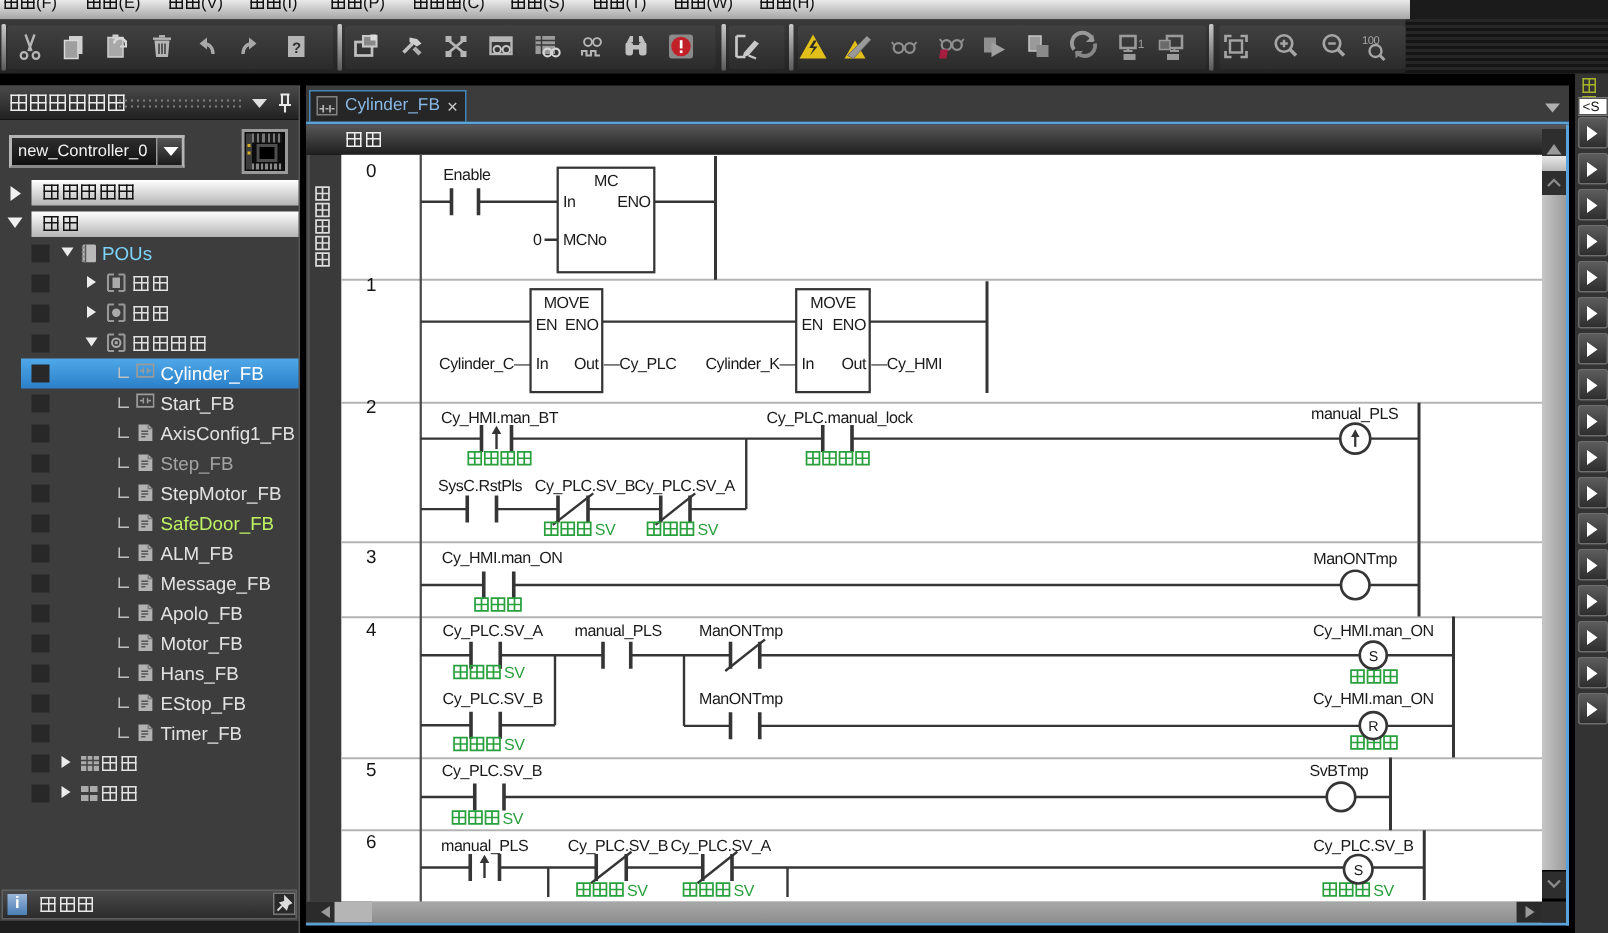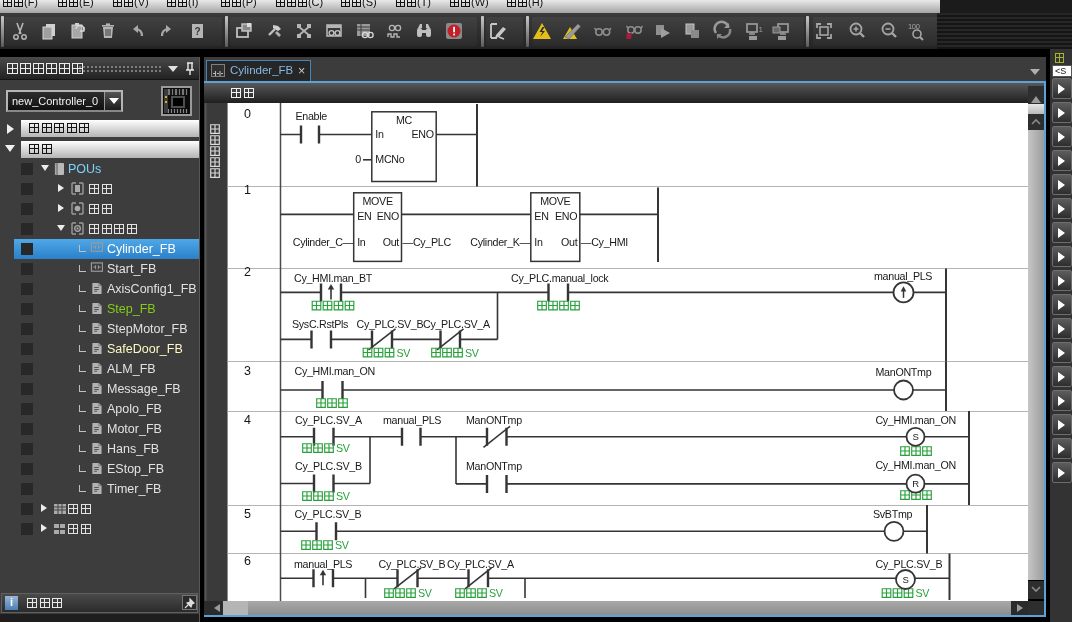--- a/index.html
+++ b/index.html
@@ -267,37 +267,37 @@
       <path d="M4 6h5M4 8h5M4 10h3" stroke="#555" stroke-width="1.1"></path>
     </svg>
     <span class="a" style="left:107px;top:225px;font-size:12.5px;color:#e2e2e2">AxisConfig1_FB</span>
 <div class="a" style="left:21px;top:246px;width:12px;height:12px;background:#282828"></div>
     <div class="a" style="left:79px;top:248px;width:7px;height:7px;border-left:1.5px solid #c0c0c0;border-bottom:1.5px solid #c0c0c0"></div>
     <svg class="a" style="left:90px;top:245px" width="13" height="12" viewBox="0 0 13 13">
       <path d="M2 1h7l3 3v9H2z" fill="#b2b2b2"></path>
       <path d="M9 1v3h3" fill="none" stroke="#7a7a7a"></path>
       <path d="M4 6h5M4 8h5M4 10h3" stroke="#555" stroke-width="1.1"></path>
     </svg>
-    <span class="a" style="left:107px;top:245px;font-size:12.5px;color:#84cc16">Step_FB</span>
+    <span class="a" style="left:107px;top:245px;font-size:12.5px;color:#a3a3a3">Step_FB</span>
 <div class="a" style="left:21px;top:266px;width:12px;height:12px;background:#282828"></div>
     <div class="a" style="left:79px;top:268px;width:7px;height:7px;border-left:1.5px solid #c0c0c0;border-bottom:1.5px solid #c0c0c0"></div>
     <svg class="a" style="left:90px;top:265px" width="13" height="12" viewBox="0 0 13 13">
       <path d="M2 1h7l3 3v9H2z" fill="#b2b2b2"></path>
       <path d="M9 1v3h3" fill="none" stroke="#7a7a7a"></path>
       <path d="M4 6h5M4 8h5M4 10h3" stroke="#555" stroke-width="1.1"></path>
     </svg>
     <span class="a" style="left:107px;top:265px;font-size:12.5px;color:#e2e2e2">StepMotor_FB</span>
 <div class="a" style="left:21px;top:286px;width:12px;height:12px;background:#282828"></div>
     <div class="a" style="left:79px;top:288px;width:7px;height:7px;border-left:1.5px solid #c0c0c0;border-bottom:1.5px solid #c0c0c0"></div>
     <svg class="a" style="left:90px;top:285px" width="13" height="12" viewBox="0 0 13 13">
       <path d="M2 1h7l3 3v9H2z" fill="#b2b2b2"></path>
       <path d="M9 1v3h3" fill="none" stroke="#7a7a7a"></path>
       <path d="M4 6h5M4 8h5M4 10h3" stroke="#555" stroke-width="1.1"></path>
     </svg>
-    <span class="a" style="left:107px;top:285px;font-size:12.5px;color:#fef9c3">SafeDoor_FB</span>
+    <span class="a" style="left:107px;top:285px;font-size:12.5px;color:#bef264">SafeDoor_FB</span>
 <div class="a" style="left:21px;top:306px;width:12px;height:12px;background:#282828"></div>
     <div class="a" style="left:79px;top:308px;width:7px;height:7px;border-left:1.5px solid #c0c0c0;border-bottom:1.5px solid #c0c0c0"></div>
     <svg class="a" style="left:90px;top:305px" width="13" height="12" viewBox="0 0 13 13">
       <path d="M2 1h7l3 3v9H2z" fill="#b2b2b2"></path>
       <path d="M9 1v3h3" fill="none" stroke="#7a7a7a"></path>
       <path d="M4 6h5M4 8h5M4 10h3" stroke="#555" stroke-width="1.1"></path>
     </svg>
     <span class="a" style="left:107px;top:305px;font-size:12.5px;color:#e2e2e2">ALM_FB</span>
 <div class="a" style="left:21px;top:326px;width:12px;height:12px;background:#282828"></div>
     <div class="a" style="left:79px;top:328px;width:7px;height:7px;border-left:1.5px solid #c0c0c0;border-bottom:1.5px solid #c0c0c0"></div>

